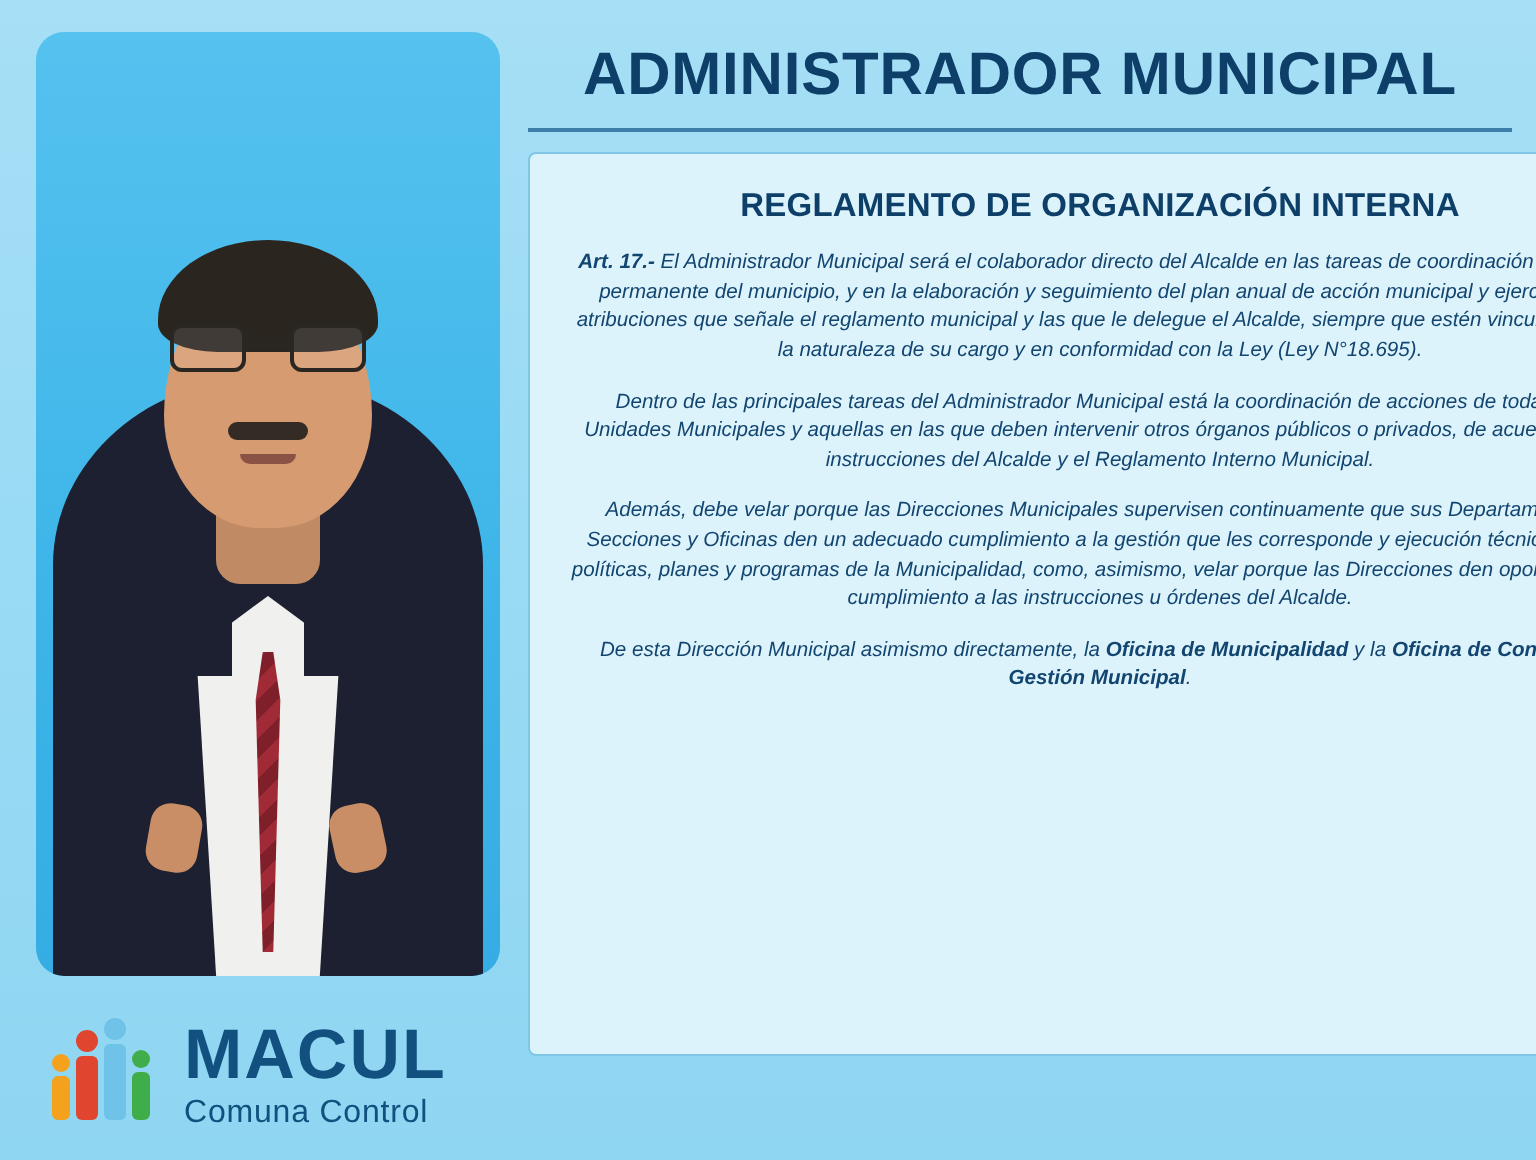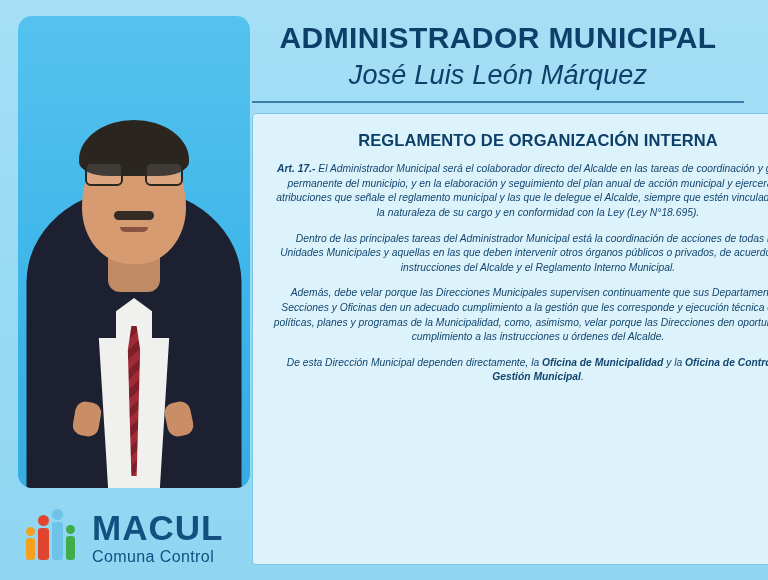--- a/index.html
+++ b/index.html
@@ -223,21 +223,21 @@
   .logo-sub {
     font-size: 16px;
     color: #11507f;
     letter-spacing: 0.4px;
     margin-top: 4px;
   }
 
   
   .right-col {
     position: absolute;
-    left: 252px;
+    left: 264px;
     top: 22px;
     width: 492px;
     height: 536px;
   }
   .title-main {
     font-size: 30px;
     font-weight: bold;
     color: #0d3f68;
     text-align: center;
     letter-spacing: 0.4px;
@@ -333,30 +333,29 @@
         <div class="logo-title">MACUL</div>
         <div class="logo-sub">Comuna Control</div>
       </div>
     </div>
 
   </div>
 
   <div class="right-col">
 
     <div class="title-main">ADMINISTRADOR MUNICIPAL</div>
-    <div class="title-name">José Luis León Márquez</div>
     <div class="divider"></div>
 
     <div class="doc-card">
       <div class="doc-title">
         <div>REGLAMENTO DE ORGANIZACIÓN INTERNA</div>
       </div>
 
       <div class="doc-body">
         <p class="doc-p"><b>Art. 17.-</b><span> El Administrador Municipal será el colaborador directo del Alcalde en las tareas de coordinación y gestión permanente del municipio, y en la elaboración y seguimiento del plan anual de acción municipal y ejercerá las atribuciones que señale el reglamento municipal y las que le delegue el Alcalde, siempre que estén vinculadas con la naturaleza de su cargo y en conformidad con la Ley (Ley N°18.695).</span></p>
         <p class="doc-p">Dentro de las principales tareas del Administrador Municipal está la coordinación de acciones de todas las Unidades Municipales y aquellas en las que deben intervenir otros órganos públicos o privados, de acuerdo a las instrucciones del Alcalde y el Reglamento Interno Municipal.</p>
         <p class="doc-p">Además, debe velar porque las Direcciones Municipales supervisen continuamente que sus Departamentos, Secciones y Oficinas den un adecuado cumplimiento a la gestión que les corresponde y ejecución técnica de las políticas, planes y programas de la Municipalidad, como, asimismo, velar porque las Direcciones den oportuno y fiel cumplimiento a las instrucciones u órdenes del Alcalde.</p>
-        <p class="doc-p"><span>De esta Dirección Municipal dependen directamente, la </span><b>Oficina de Municipalidad</b><span> y la </span><b>Oficina de Control de Gestión Municipal</b><span>.</span></p>
+        <p class="doc-p"><span>De esta Dirección Municipal asimismo directamente, la </span><b>Oficina de Municipalidad</b><span> y la </span><b>Oficina de Control de Gestión Municipal</b><span>.</span></p>
       </div>
     </div>
 
   </div>
 </div>
 
 </body></html>

